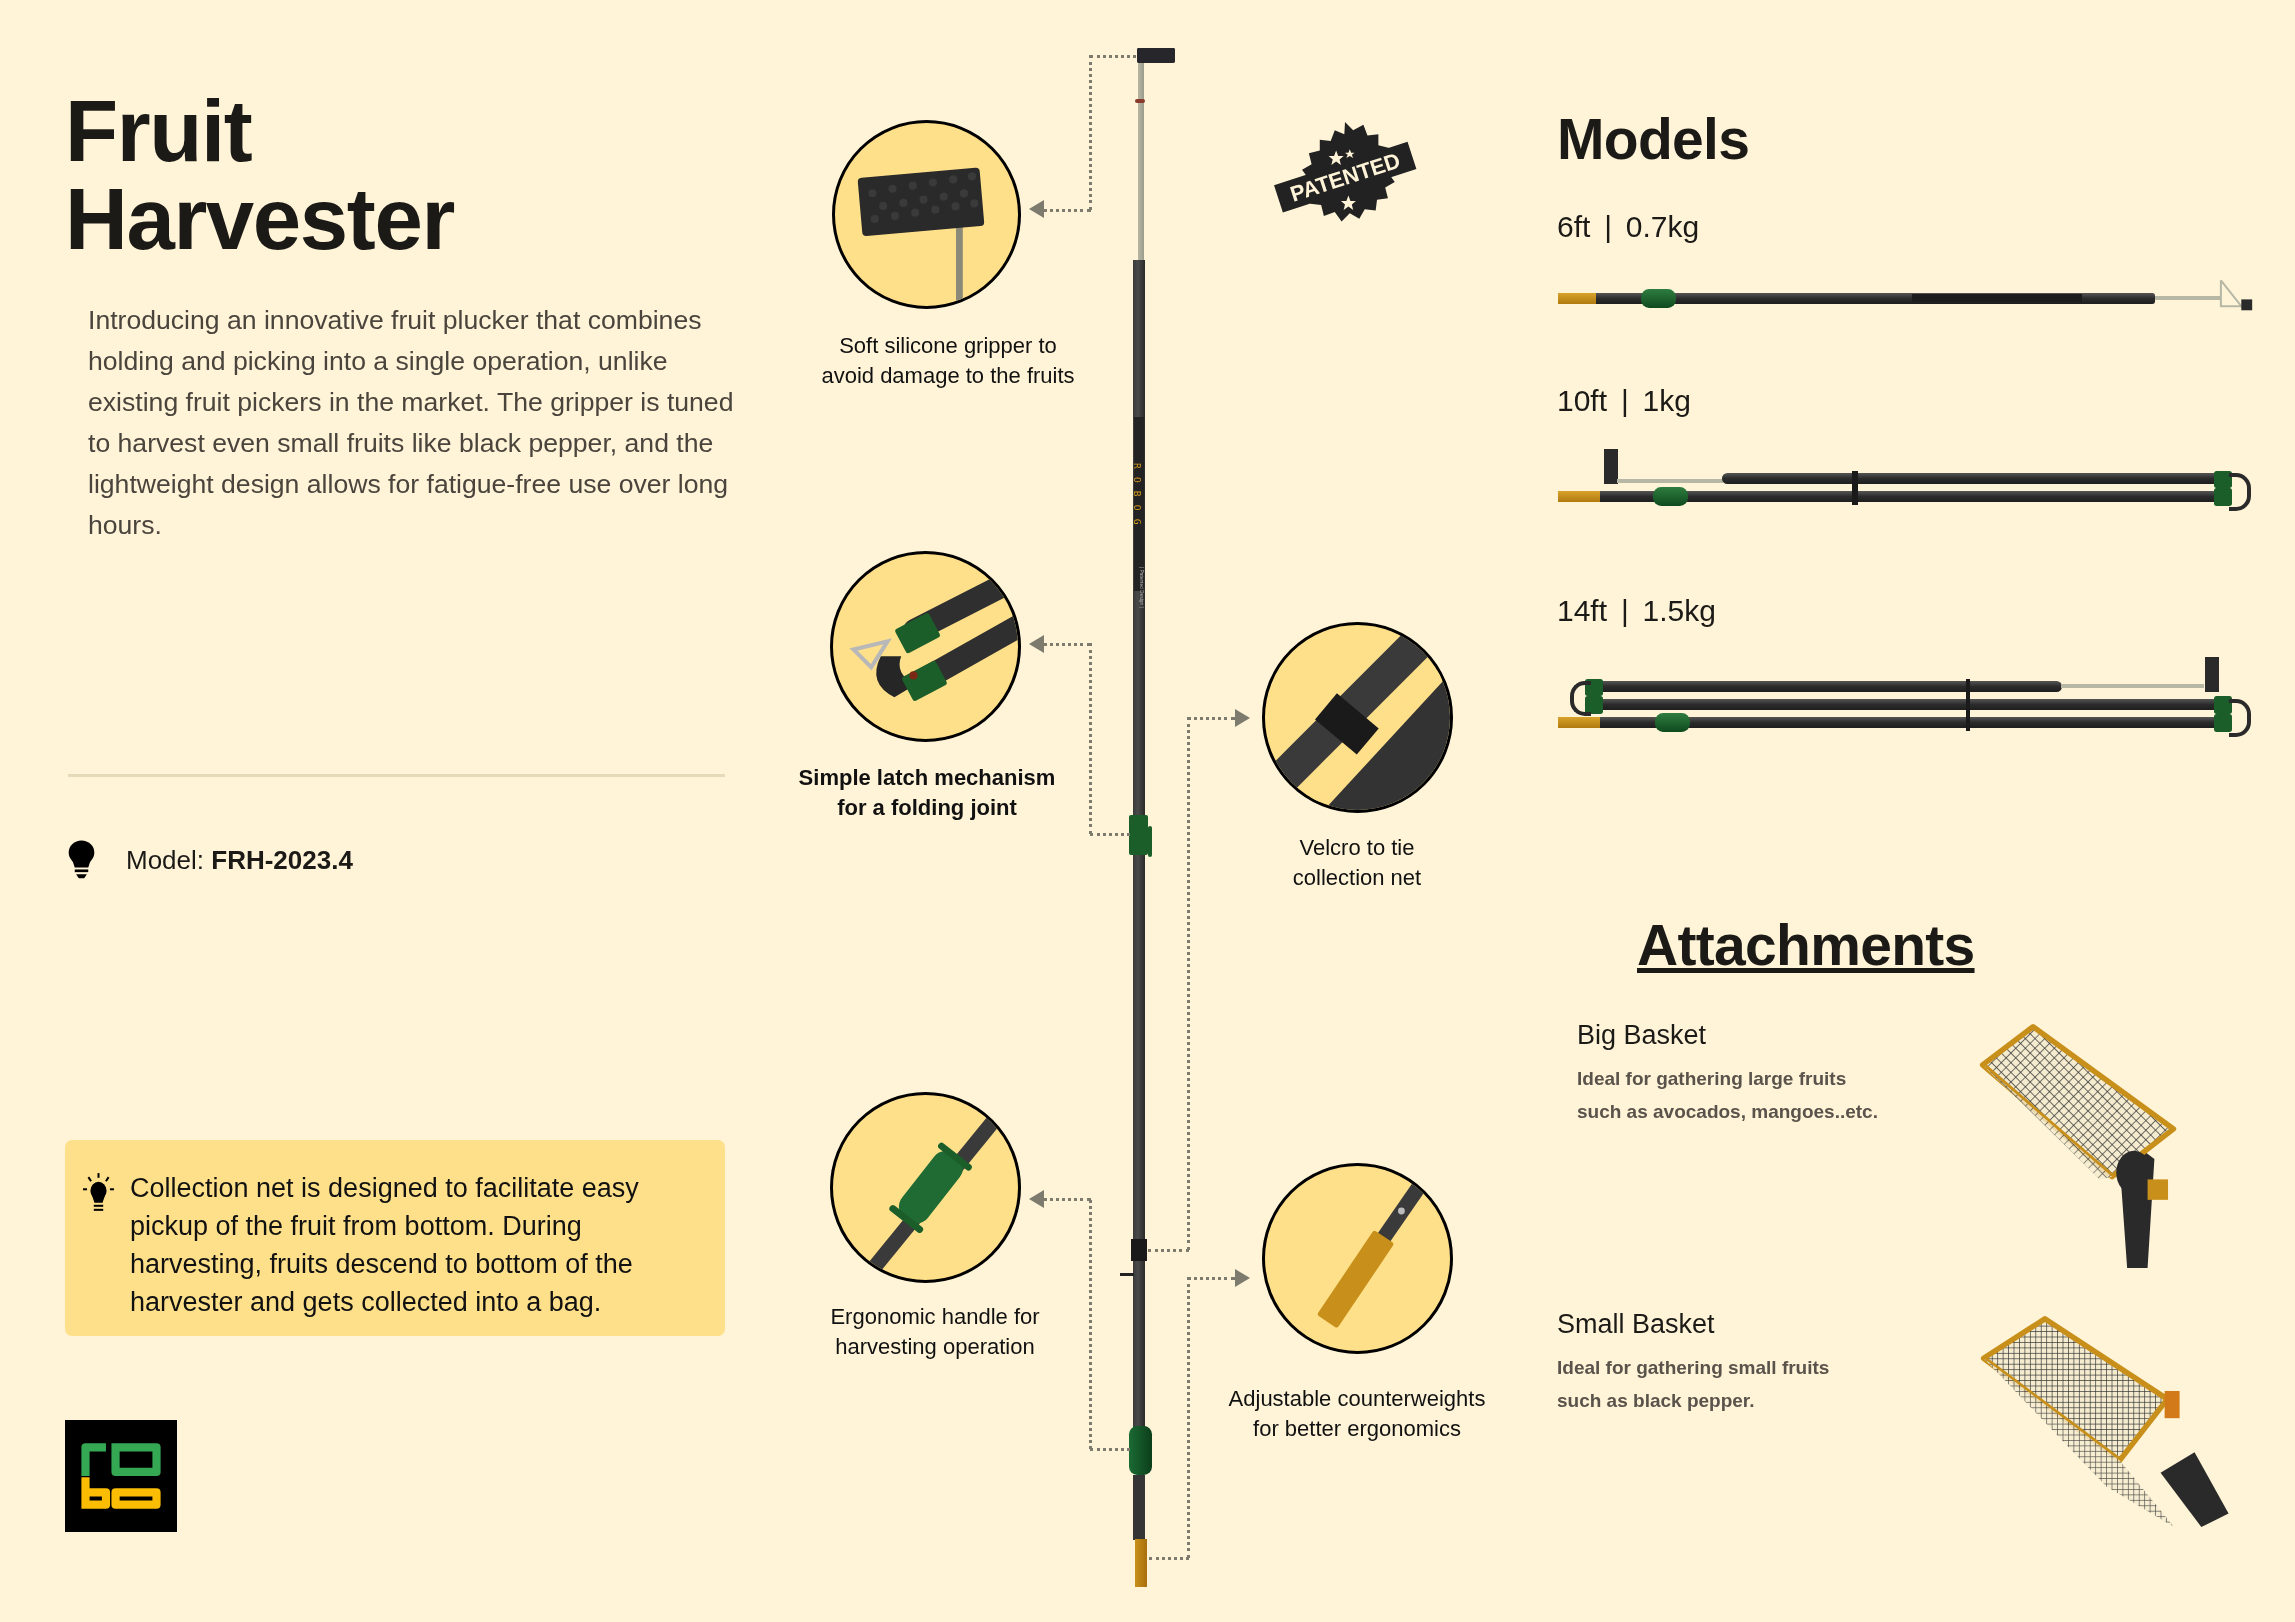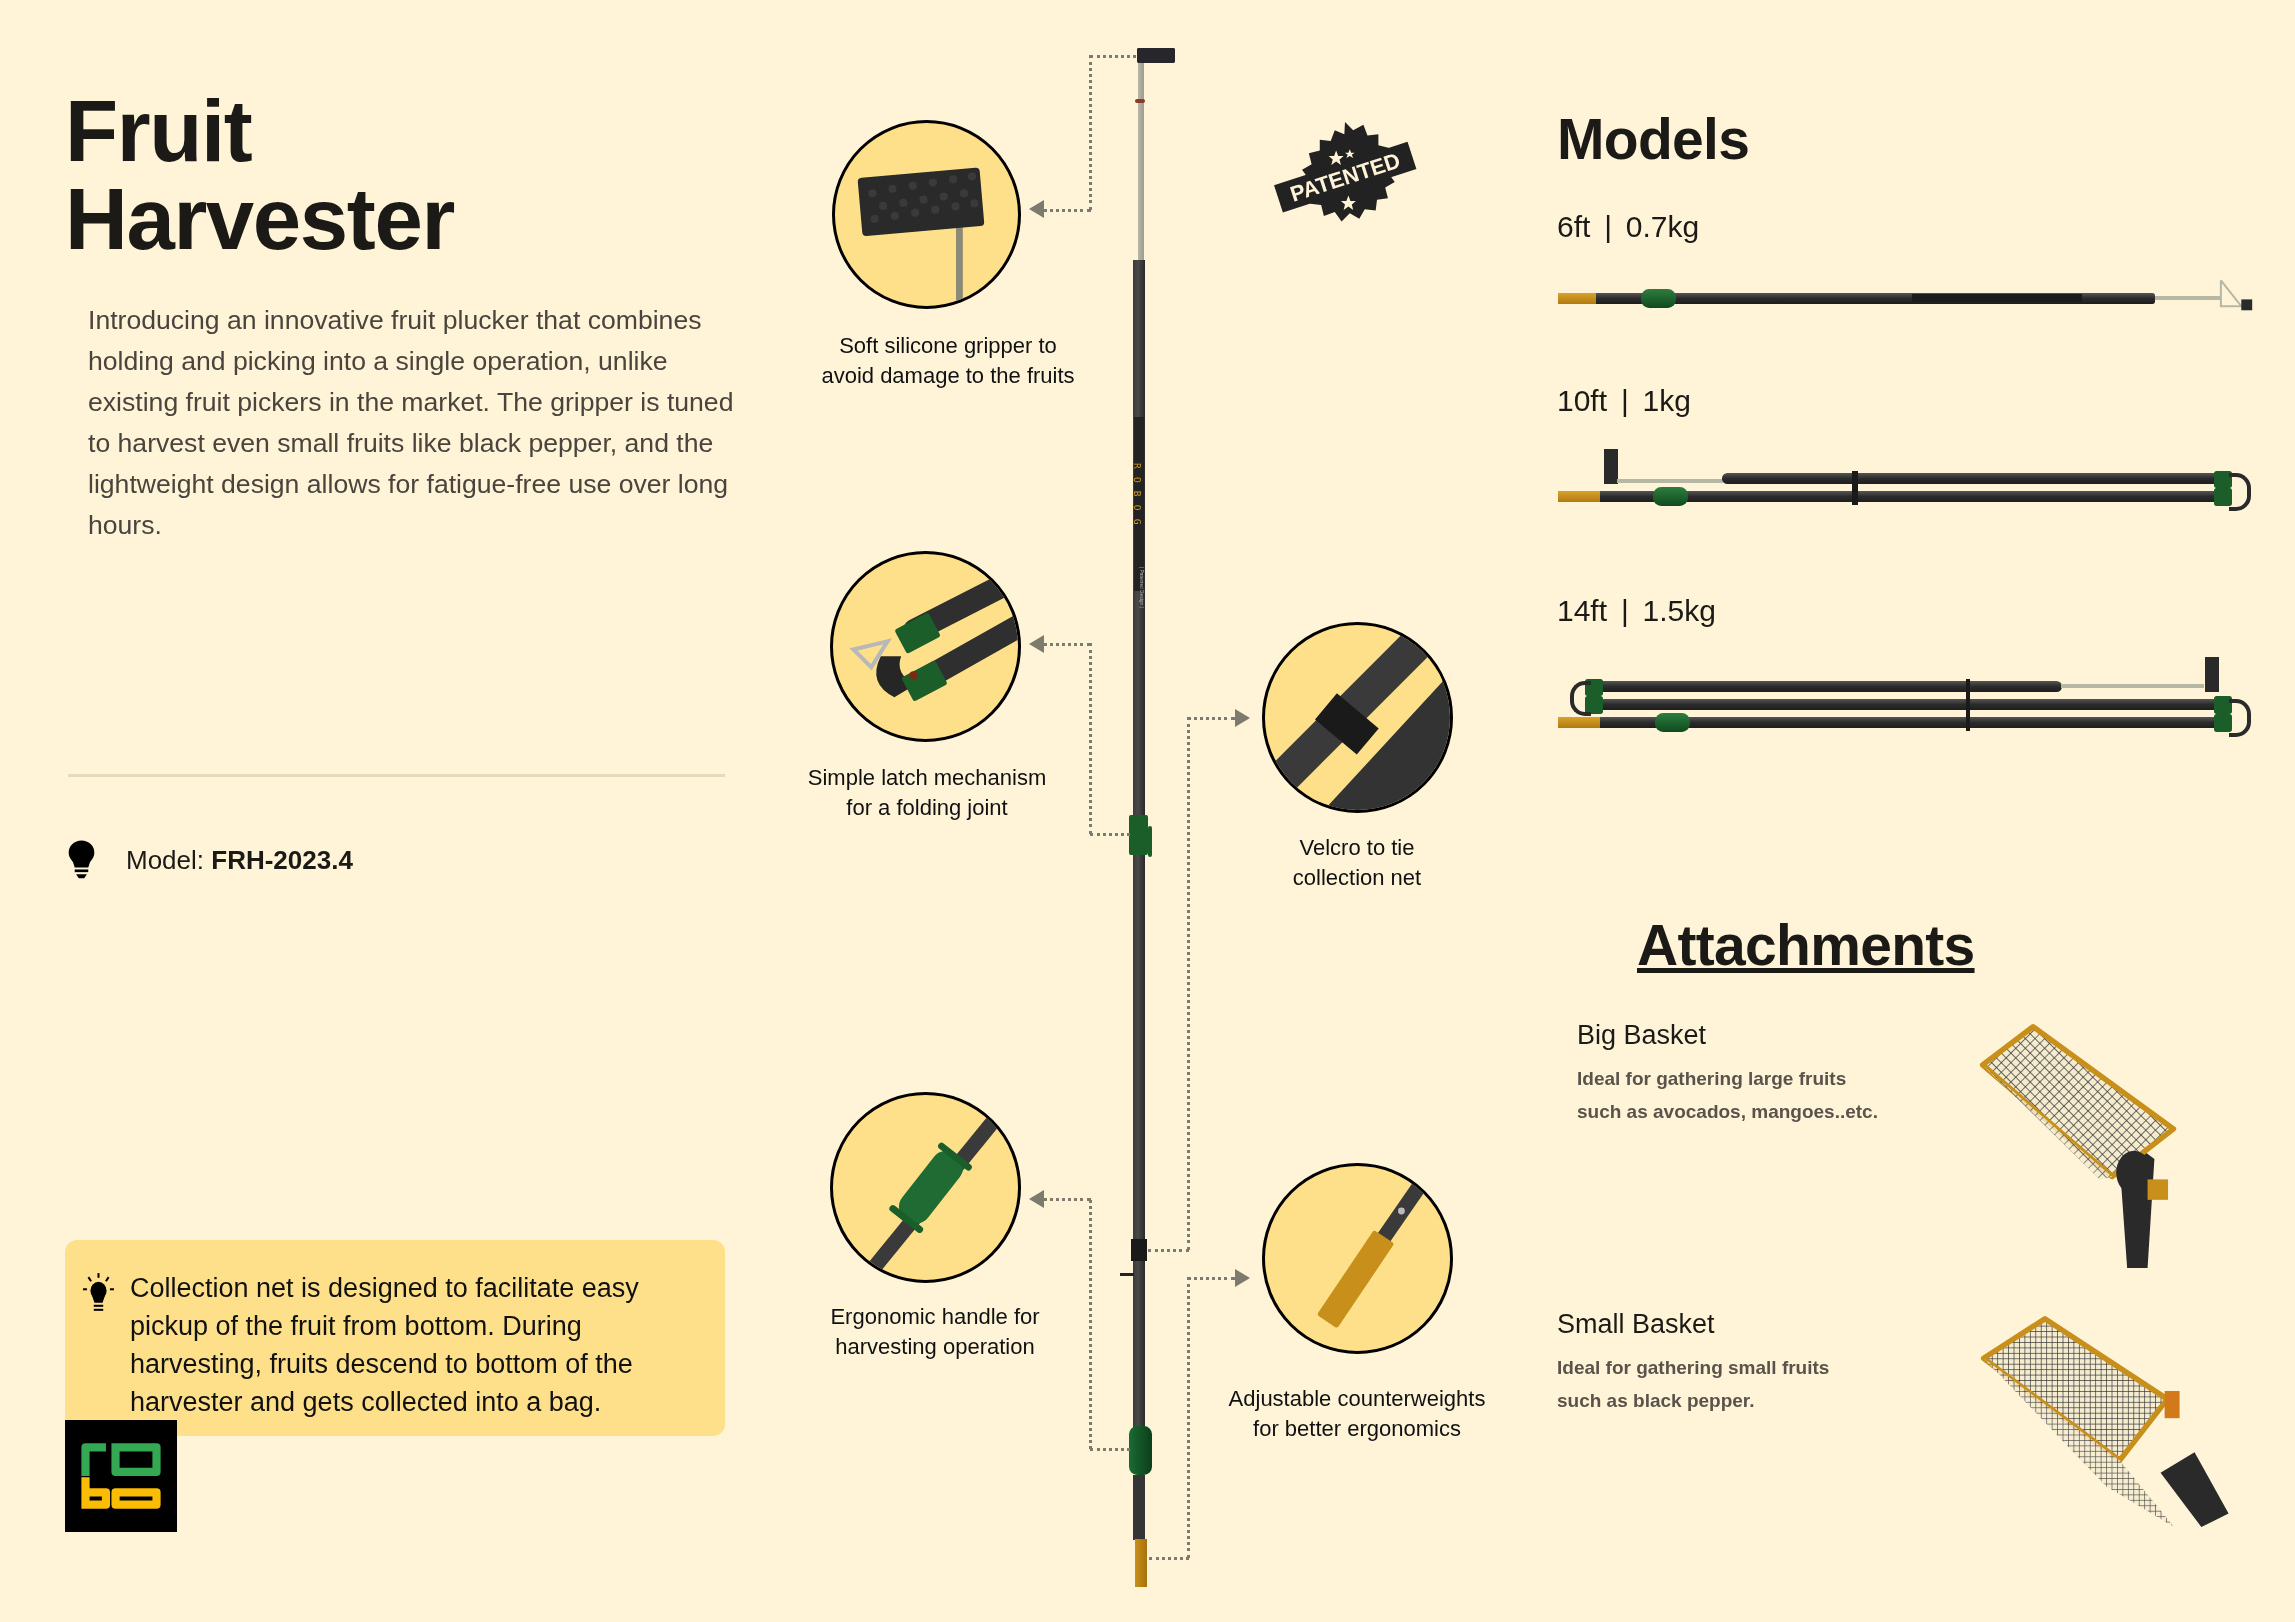--- a/index.html
+++ b/index.html
@@ -5,21 +5,21 @@
   html,body{margin:0;padding:0;}
   body{width:2295px;height:1622px;background:#fff4d8;position:relative;overflow:hidden;font-family:"Liberation Sans",sans-serif;color:#1c1a17;}
   .abs{position:absolute;}
   .title{left:65px;top:87px;font-size:87px;font-weight:700;line-height:87px;letter-spacing:-1.4px;color:#1c1a17;}
   .intro{left:65px;top:300px;width:654px;font-size:26.6px;line-height:41px;color:#4a443d;margin-left:23px;}
   .intro p{margin:0 0 41px 0;}
   .divider{left:68px;top:774px;width:657px;height:2.7px;background:#e6dbb8;}
   .model-row{left:68px;top:840px;display:flex;align-items:center;font-size:26px;color:#1c1a17;}
   .model-row .bulb{width:27px;height:40px;margin-right:31px;}
   .model-row b{font-weight:700;}
-  .note{left:65px;top:1240px;width:660px;height:196px;background:#ffe08a;border-radius:12px;box-sizing:border-box;padding:29px 27px 0 65px;font-size:27px;line-height:38px;color:#111;}
+  .note{left:65px;top:1140px;width:660px;height:196px;background:#ffe08a;border-radius:7px;box-sizing:border-box;padding:29px 27px 0 65px;font-size:27px;line-height:38px;color:#111;}
   .note .ico{position:absolute;left:17.7px;top:33px;width:31px;height:42px;}
   .logo{left:65px;top:1420px;width:112px;height:112px;background:#000;}
   .circle{border-radius:50%;border:3.4px solid #000;background:#ffe08a;overflow:hidden;box-sizing:border-box;}
   .cap{font-size:22px;line-height:30px;text-align:center;color:#111;}
   .dots{border-color:#7d7a6e;border-style:dotted;border-width:0;}
   .arrow-l{width:0;height:0;border-top:9.5px solid transparent;border-bottom:9.5px solid transparent;border-right:15px solid #7d7a6e;}
   .arrow-r{width:0;height:0;border-top:9.5px solid transparent;border-bottom:9.5px solid transparent;border-left:15px solid #7d7a6e;}
   .pole-seg{position:absolute;left:1133px;width:12.3px;}
   .h2{font-size:57px;font-weight:700;color:#1c1a17;letter-spacing:-0.7px;}
   .spec{font-size:30px;color:#1c1a17;}
@@ -171,21 +171,21 @@
   <svg width="191" height="191" viewBox="0 0 280 280">
     <line x1="120" y1="112" x2="300" y2="20" stroke="#2f2f2f" stroke-width="34" stroke-linecap="round"></line>
     <line x1="130" y1="186" x2="300" y2="90" stroke="#2f2f2f" stroke-width="34" stroke-linecap="round"></line>
     <path d="M70 150 Q50 190 90 210 L120 192 Q90 175 100 150 Z" fill="#262626"></path>
     <rect x="96" y="96" width="56" height="40" rx="4" fill="#1b5e2a" transform="rotate(-28 124 116)"></rect>
     <rect x="106" y="166" width="56" height="40" rx="4" fill="#1b5e2a" transform="rotate(-28 134 186)"></rect>
     <polygon points="30,140 80,128 56,166" fill="none" stroke="#b8b8b8" stroke-width="6"></polygon>
     <circle cx="118" cy="178" r="6" fill="#7a2a14"></circle>
   </svg>
 </div>
-<div class="abs cap" style="left:770px;top:763px;width:314px;">
+<div class="abs cap" style="left:770px;top:763px;width:314px;font-weight:bold;">
   <div>Simple latch mechanism</div>
   <div>for a folding joint</div>
 </div>
 
 <div class="abs circle" style="left:1262px;top:622px;width:191px;height:191px;">
   <svg width="191" height="191" viewBox="0 0 280 280">
     <path d="M60 300 L300 40 L300 300 Z" fill="#333"></path>
     <line x1="-10" y1="260" x2="230" y2="20" stroke="#3a3a3a" stroke-width="50"></line>
     <line x1="40" y1="290" x2="260" y2="70" stroke="#ffe08a" stroke-width="16"></line>
     <rect x="80" y="120" width="80" height="50" fill="#1a1a1a" transform="rotate(40 120 145)"></rect>

